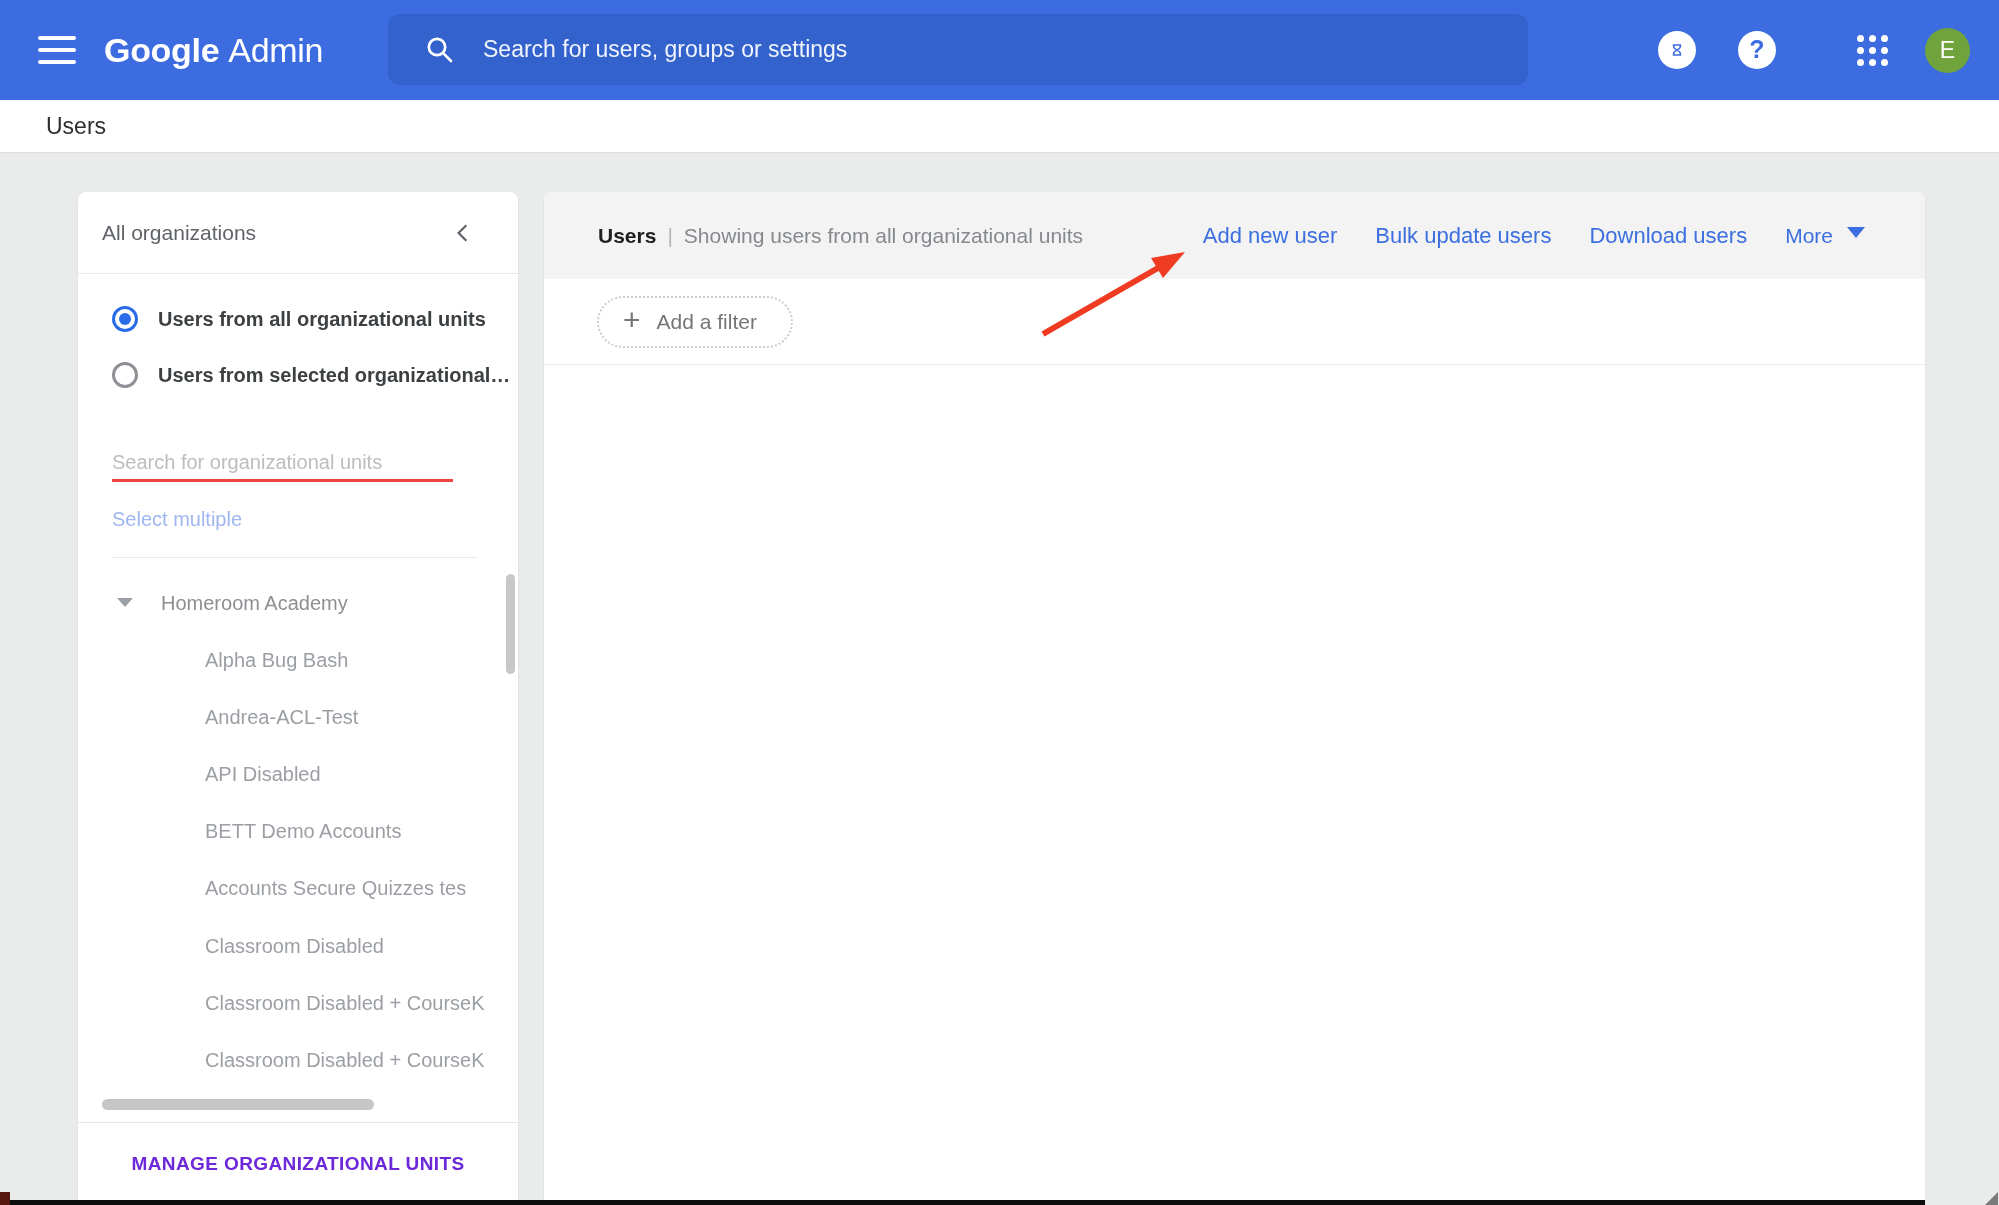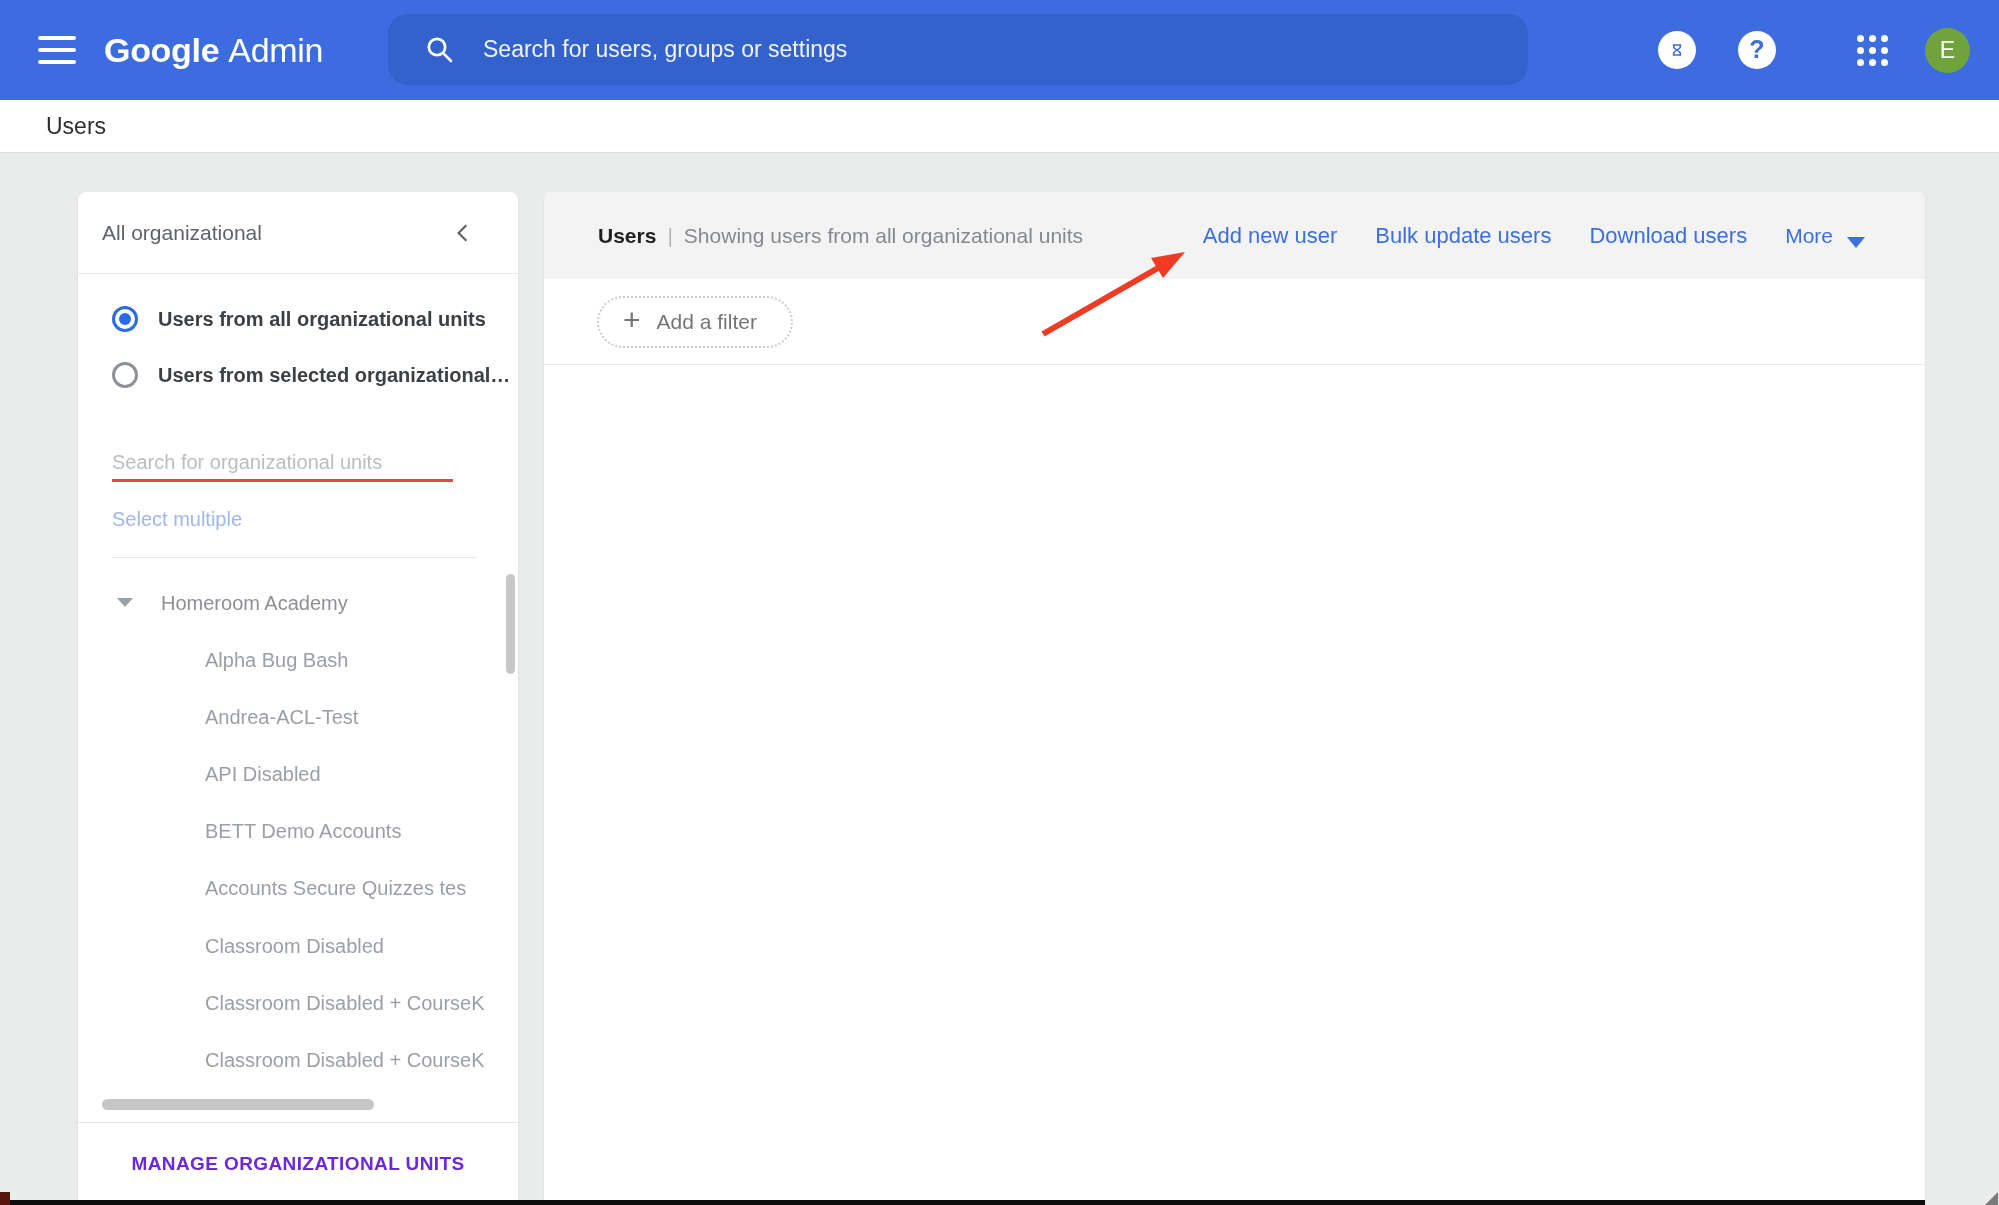--- a/index.html
+++ b/index.html
@@ -19,21 +19,21 @@
   .hamburger { position:absolute; left:38px; top:36px; width:38px; height:28px;
     display:flex; flex-direction:column; justify-content:space-between; cursor:pointer; }
   .hamburger span { display:block; height:4px; border-radius:2px; background:#fff; }
   .logo { position:absolute; left:104px; top:0; height:100px; display:flex; align-items:center;
     color:#fff; font-size:34px; letter-spacing:-0.3px; }
   .logo .g { font-weight:700; }
   .logo .a { font-weight:400; margin-left:9px; }
 
   .search-bar {
     position:absolute; left:388px; top:14px; width:1140px; height:71px;
-    background:#3362cd; border-radius:20px;
+    background:#3362cd; border-radius:12px;
     display:flex; align-items:center; padding-left:36px;
   }
   .search-bar svg { flex:0 0 auto; margin-right:27px; }
   .search-bar input {
     flex:1; background:transparent; border:none; outline:none;
     color:#fff; font-size:23px; font-family:"Liberation Sans", sans-serif;
   }
   .search-bar input::placeholder { color:rgba(255,255,255,0.93); opacity:1; }
 
   .hdr-icon-btn { position:absolute; top:31px; width:38px; height:38px; border-radius:50%;
@@ -111,21 +111,21 @@
   }
   .main-header { height:87px; background:#f3f3f4; border-radius:8px 8px 0 0;
     display:flex; align-items:center; justify-content:space-between;
     padding:0 60px 0 54px; }
   .mh-left { display:flex; align-items:baseline; font-size:21px; white-space:nowrap; }
   .mh-title { font-weight:700; color:#1f1f1f; }
   .mh-pipe { color:#b5b5b5; margin:0 11px; font-weight:400; }
   .mh-sub { color:#85898d; }
   .mh-actions { display:flex; align-items:center; }
   .action-link { font-size:22px; color:#3b6fe0; margin-left:38px; cursor:pointer; white-space:nowrap; }
-  .more-wrap { display:flex; align-items:flex-end; margin-left:38px; cursor:pointer; }
+  .more-wrap { display:flex; align-items:flex-start; margin-left:38px; cursor:pointer; }
   .more-label { font-size:21px; color:#3b6fe0; }
   .more-caret { width:0; height:0; margin-left:14px; margin-top:3px;
     border-left:9px solid transparent; border-right:9px solid transparent;
     border-top:11px solid #3b6fe0; }
 
   .filter-row { height:86px; border-bottom:1px solid #e9e9e9;
     display:flex; align-items:center; padding-left:53px; }
   .filter-pill { height:52px; border:2px dotted #c9cdd1; border-radius:27px;
     display:inline-flex; align-items:center; padding:0 34px 0 24px; cursor:pointer; }
   .filter-plus { font-size:30px; font-weight:400; color:#757575; margin-right:16px; margin-top:-3px; }
@@ -189,21 +189,21 @@
       <span>E</span>
     </div>
   </header>
 
   <div class="breadcrumb-row">
     <span class="crumb">Users</span>
   </div>
 
   <aside class="sidebar">
     <div class="sidebar-header">
-      <span class="sidebar-title">All organizational</span>
+      <span class="sidebar-title">All organizations</span>
       <span class="collapse-btn">
         <svg width="22" height="22" viewBox="0 0 20 20">
           <polyline points="13,3 6,10 13,17" fill="none" stroke="#5f6368" stroke-width="2"></polyline>
         </svg>
       </span>
     </div>
 
     <div class="radio-row radio-row-1">
       <span class="radio on"></span>
       <span class="radio-label">Users from all organizational units</span>

